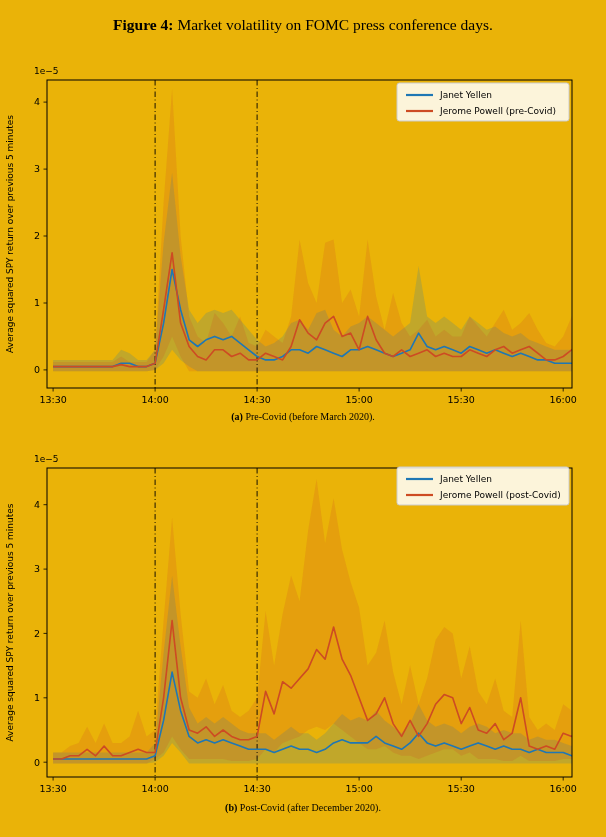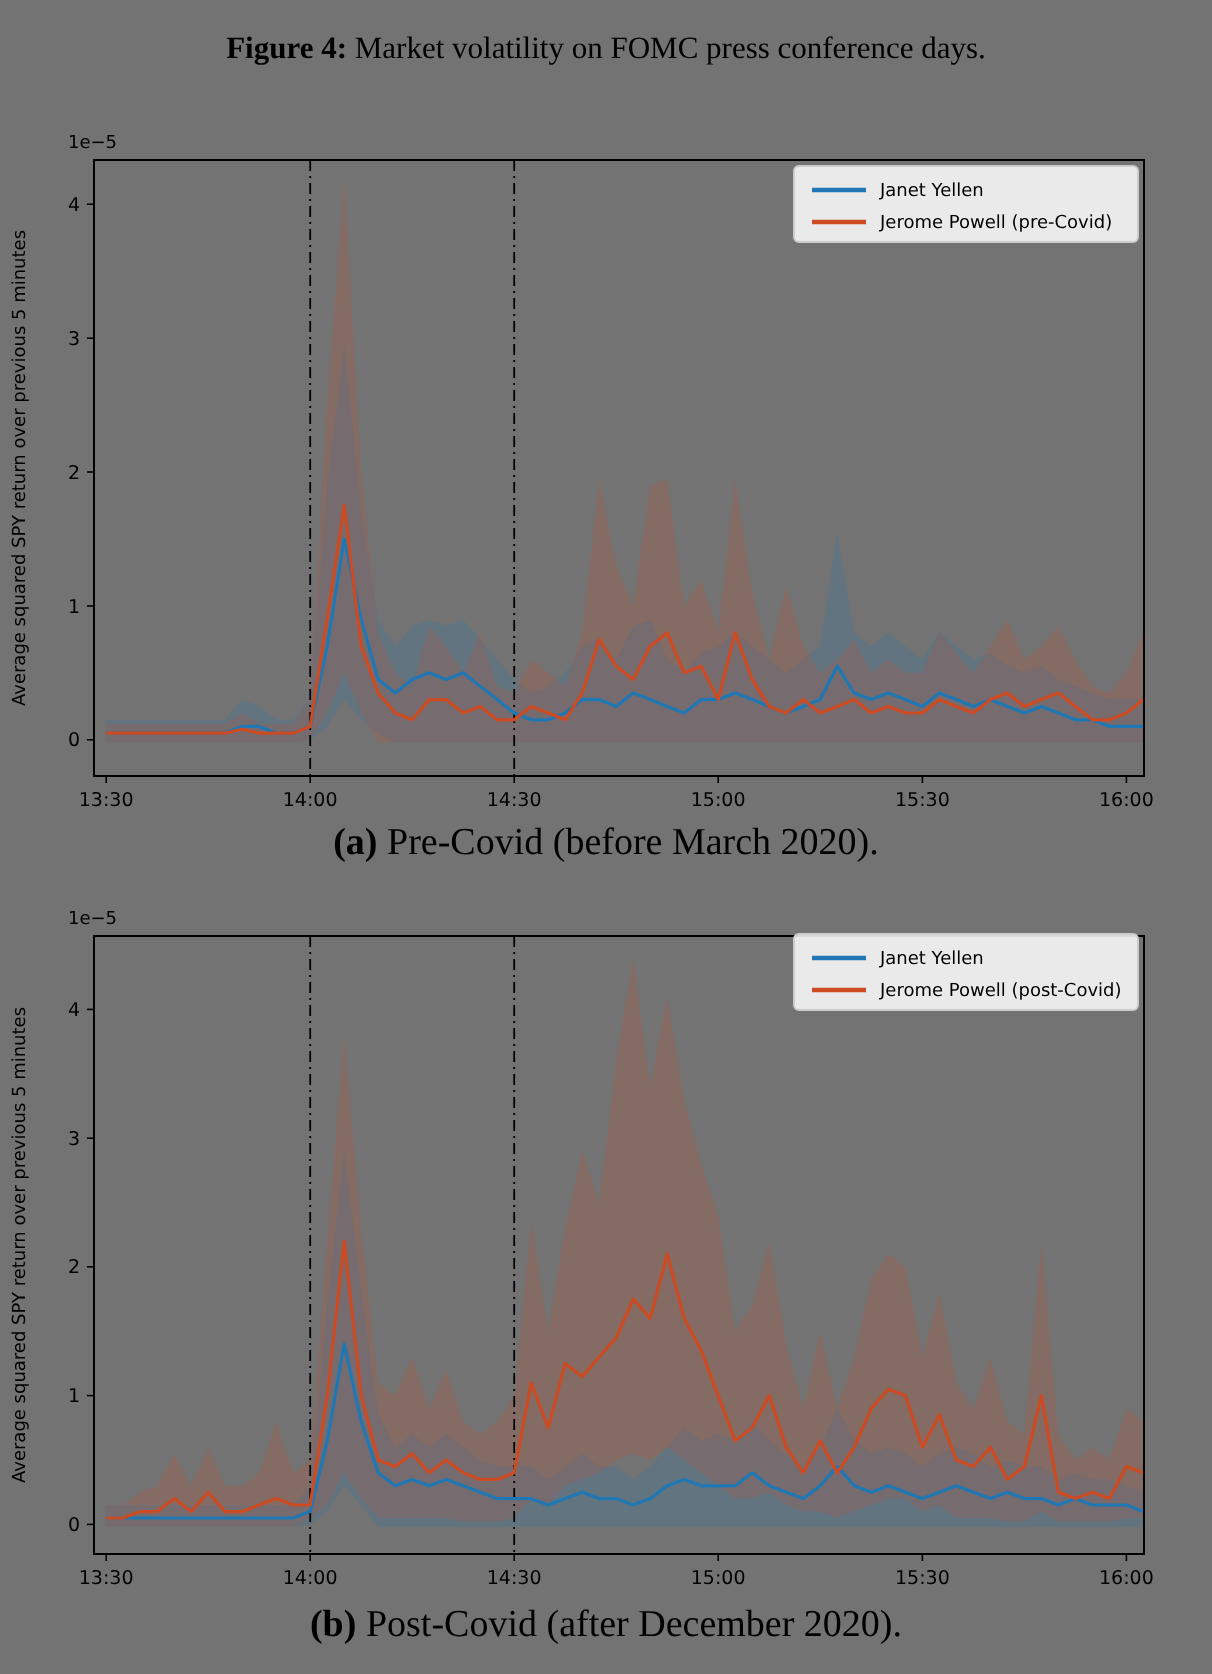--- a/index.html
+++ b/index.html
@@ -1,22 +1,22 @@
 <!DOCTYPE html>
 <html><head>
 <meta charset="utf-8">
 <style>
   html,body{margin:0;padding:0;background:#ffffff;}
-  .page{position:relative;width:606px;height:837px;background:#737373;overflow:hidden;
+  .page{position:relative;width:606px;height:837px;background:#eab308;overflow:hidden;
         font-family:"DejaVu Sans","Liberation Sans",sans-serif;}
   .fig-title{position:absolute;top:16px;left:0;width:606px;text-align:center;
              font-family:"Liberation Serif","DejaVu Serif",serif;font-size:15.5px;color:#000;}
   .fig-title .bold{font-weight:bold;}
   .caption{position:absolute;left:0;width:606px;text-align:center;
-           font-family:"Liberation Serif","DejaVu Serif",serif;font-size:19px;color:#000;}
+           font-family:"Liberation Serif","DejaVu Serif",serif;font-size:10px;color:#000;}
   .caption .bold{font-weight:bold;}
   #caption-a{top:411px;}
   #caption-b{top:802px;}
   svg.chart{position:absolute;left:0;display:block;}
   #chart-a{top:60px;}
   #chart-b{top:448px;}
   svg text{font-family:"DejaVu Sans","Liberation Sans",sans-serif;}
 </style>
 </head>
 <body>

